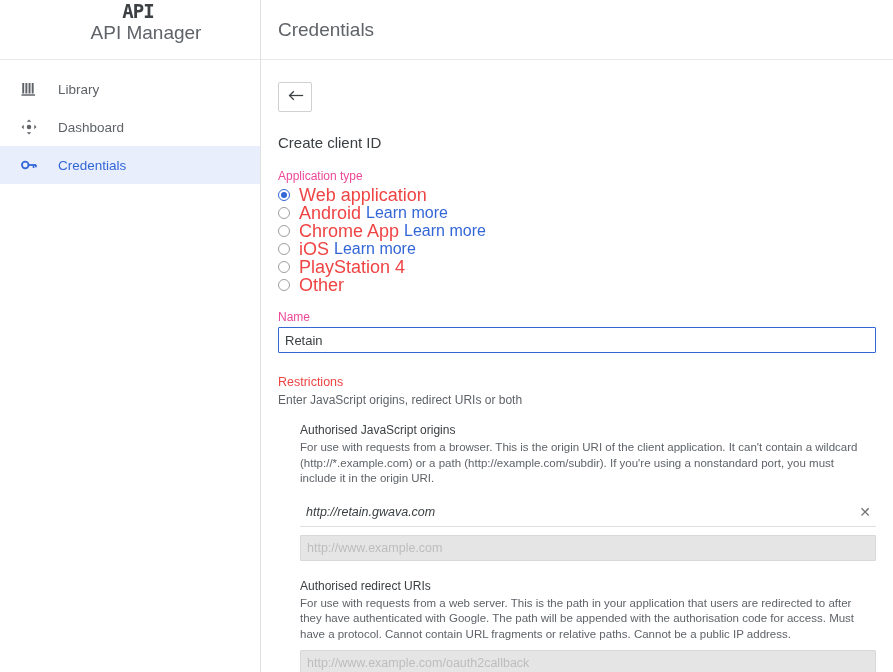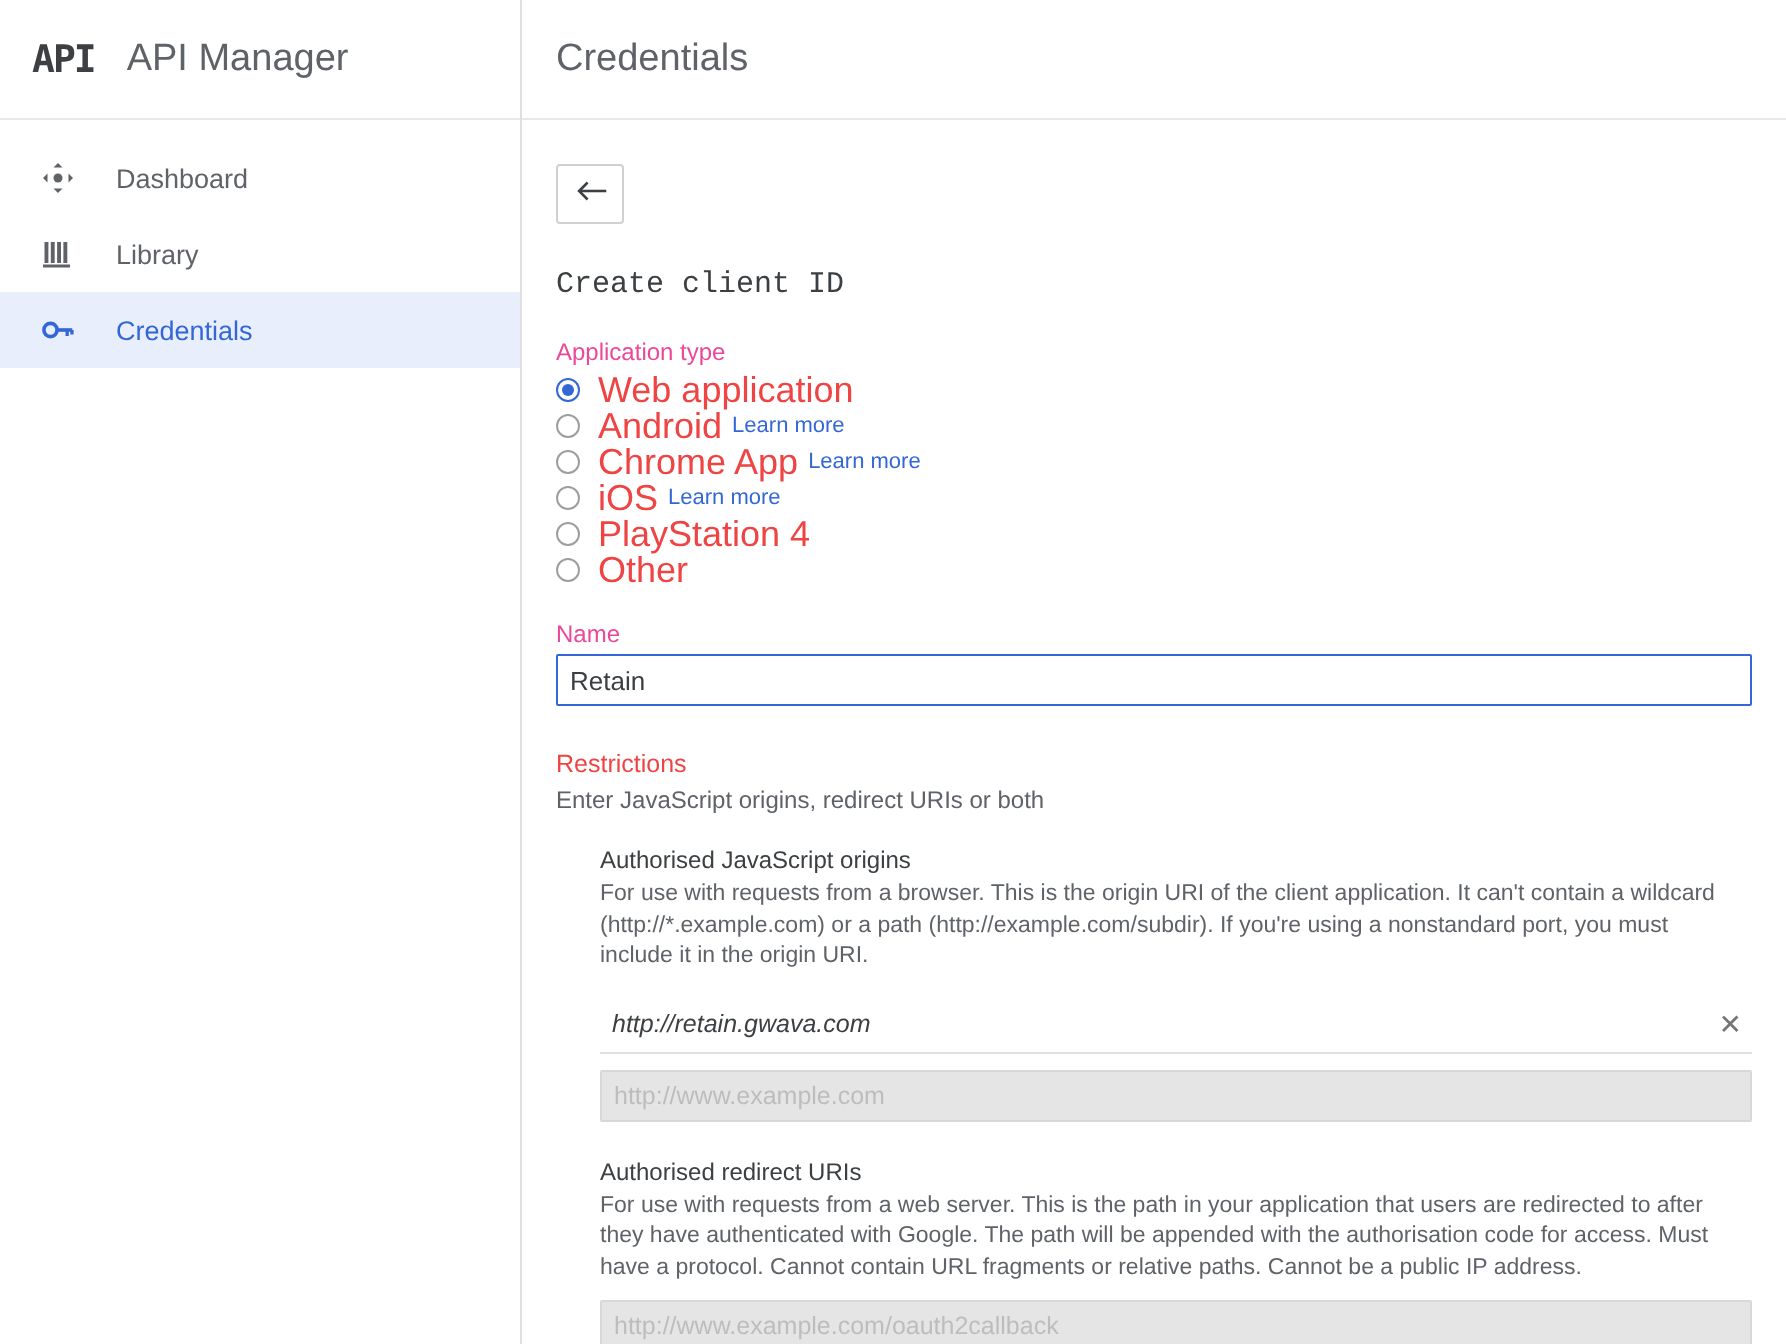--- a/index.html
+++ b/index.html
@@ -29,20 +29,21 @@
     box-sizing: border-box;
     background: #ffffff;
   }
   .brand {
     height: 60px;
     display: flex;
     align-items: center;
     padding-left: 16px;
     border-bottom: 1px solid #e8e8e8;
     box-sizing: border-box;
+    flex-direction: column;
   }
   .brand-logo {
     font-family: "DejaVu Sans Mono", monospace;
     font-weight: bold;
     font-size: 19px;
     letter-spacing: -1px;
     color: #3c4043;
   }
   .brand-title {
     margin-left: 16px;
@@ -111,21 +112,20 @@
     justify-content: center;
     cursor: pointer;
     color: #3c4043;
     padding: 0;
     box-sizing: border-box;
   }
   .section-title {
     margin: 22px 0 18px 0;
     font-size: 15px;
     color: #3c4043;
-    font-family: Liberation Mono, monospace;
   }
   .field-label {
     font-size: 12px;
     color: #ec4899;
     margin-bottom: 3px;
   }
   .radio-group {
     margin-bottom: 16px;
   }
   .radio-row {
@@ -160,21 +160,21 @@
     border-radius: 50%;
     background: #3367d6;
   }
   .radio-label {
     font-size: 18px;
     color: #ef4444;
   }
   .learn-more {
     color: #3367d6;
     margin-left: 5px;
-    font-size: 11px;
+    font-size: 16px;
     text-decoration: none;
     cursor: pointer;
   }
   .name-input {
     width: 598px;
     height: 26px;
     border: 1px solid #3367d6;
     box-sizing: border-box;
     padding: 0 6px;
     font-size: 13px;
@@ -251,47 +251,47 @@
 <body>
 
 <div class="app">
 
   <div class="sidebar">
     <div class="brand">
       <span class="brand-logo">API</span>
       <span class="brand-title">API Manager</span>
     </div>
     <div class="nav">
+
+      <div class="nav-item">
+        <span class="nav-icon">
+          <svg width="18" height="18" viewBox="0 0 24 24" fill="currentColor">
+            <rect x="3" y="4" width="2.6" height="14"></rect>
+            <rect x="7.2" y="4" width="2.6" height="14"></rect>
+            <rect x="11.4" y="4" width="2.6" height="14"></rect>
+            <rect x="15.6" y="4" width="2.6" height="14"></rect>
+            <rect x="2" y="19" width="18" height="2"></rect>
+          </svg>
+        </span>
+        <span>Library</span>
+      </div>
 
       <div class="nav-item">
         <span class="nav-icon">
           <svg width="18" height="18" viewBox="0 0 24 24" fill="none" stroke="currentColor" stroke-width="1.6">
             <path d="M12 2 L15 5 L9 5 Z" fill="currentColor" stroke="none"></path>
             <path d="M12 22 L15 19 L9 19 Z" fill="currentColor" stroke="none"></path>
             <path d="M2 12 L5 9 L5 15 Z" fill="currentColor" stroke="none"></path>
             <path d="M22 12 L19 9 L19 15 Z" fill="currentColor" stroke="none"></path>
             <circle cx="12" cy="12" r="3" fill="currentColor" stroke="none"></circle>
           </svg>
         </span>
         <span>Dashboard</span>
       </div>
 
-      <div class="nav-item">
-        <span class="nav-icon">
-          <svg width="18" height="18" viewBox="0 0 24 24" fill="currentColor">
-            <rect x="3" y="4" width="2.6" height="14"></rect>
-            <rect x="7.2" y="4" width="2.6" height="14"></rect>
-            <rect x="11.4" y="4" width="2.6" height="14"></rect>
-            <rect x="15.6" y="4" width="2.6" height="14"></rect>
-            <rect x="2" y="19" width="18" height="2"></rect>
-          </svg>
-        </span>
-        <span>Library</span>
-      </div>
-
       <div class="nav-item active">
         <span class="nav-icon">
           <svg width="18" height="18" viewBox="0 0 24 24" fill="currentColor">
             <circle cx="7" cy="12" r="4.4" fill="none" stroke="currentColor" stroke-width="2.4"></circle>
             <rect x="10.5" y="10.8" width="11" height="2.4"></rect>
             <rect x="17" y="12" width="2.2" height="4"></rect>
             <rect x="20.2" y="12" width="2.2" height="3"></rect>
           </svg>
         </span>
         <span>Credentials</span>

